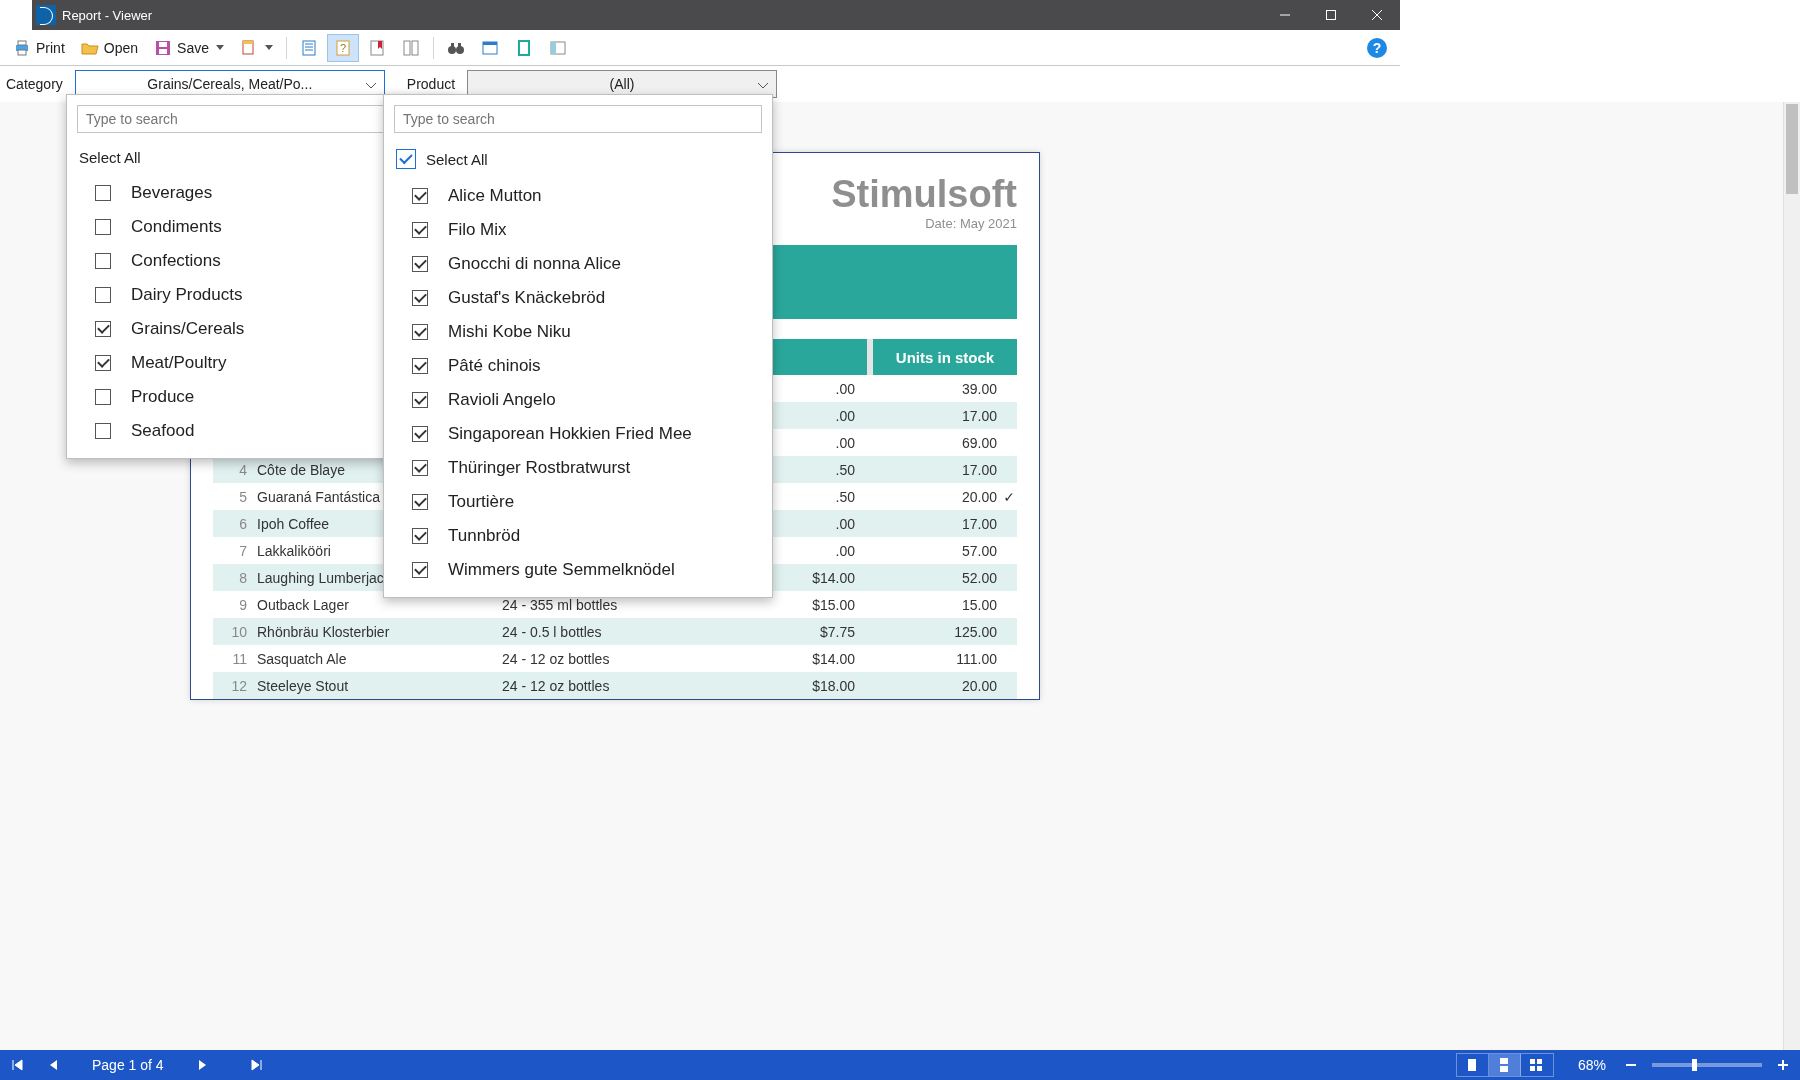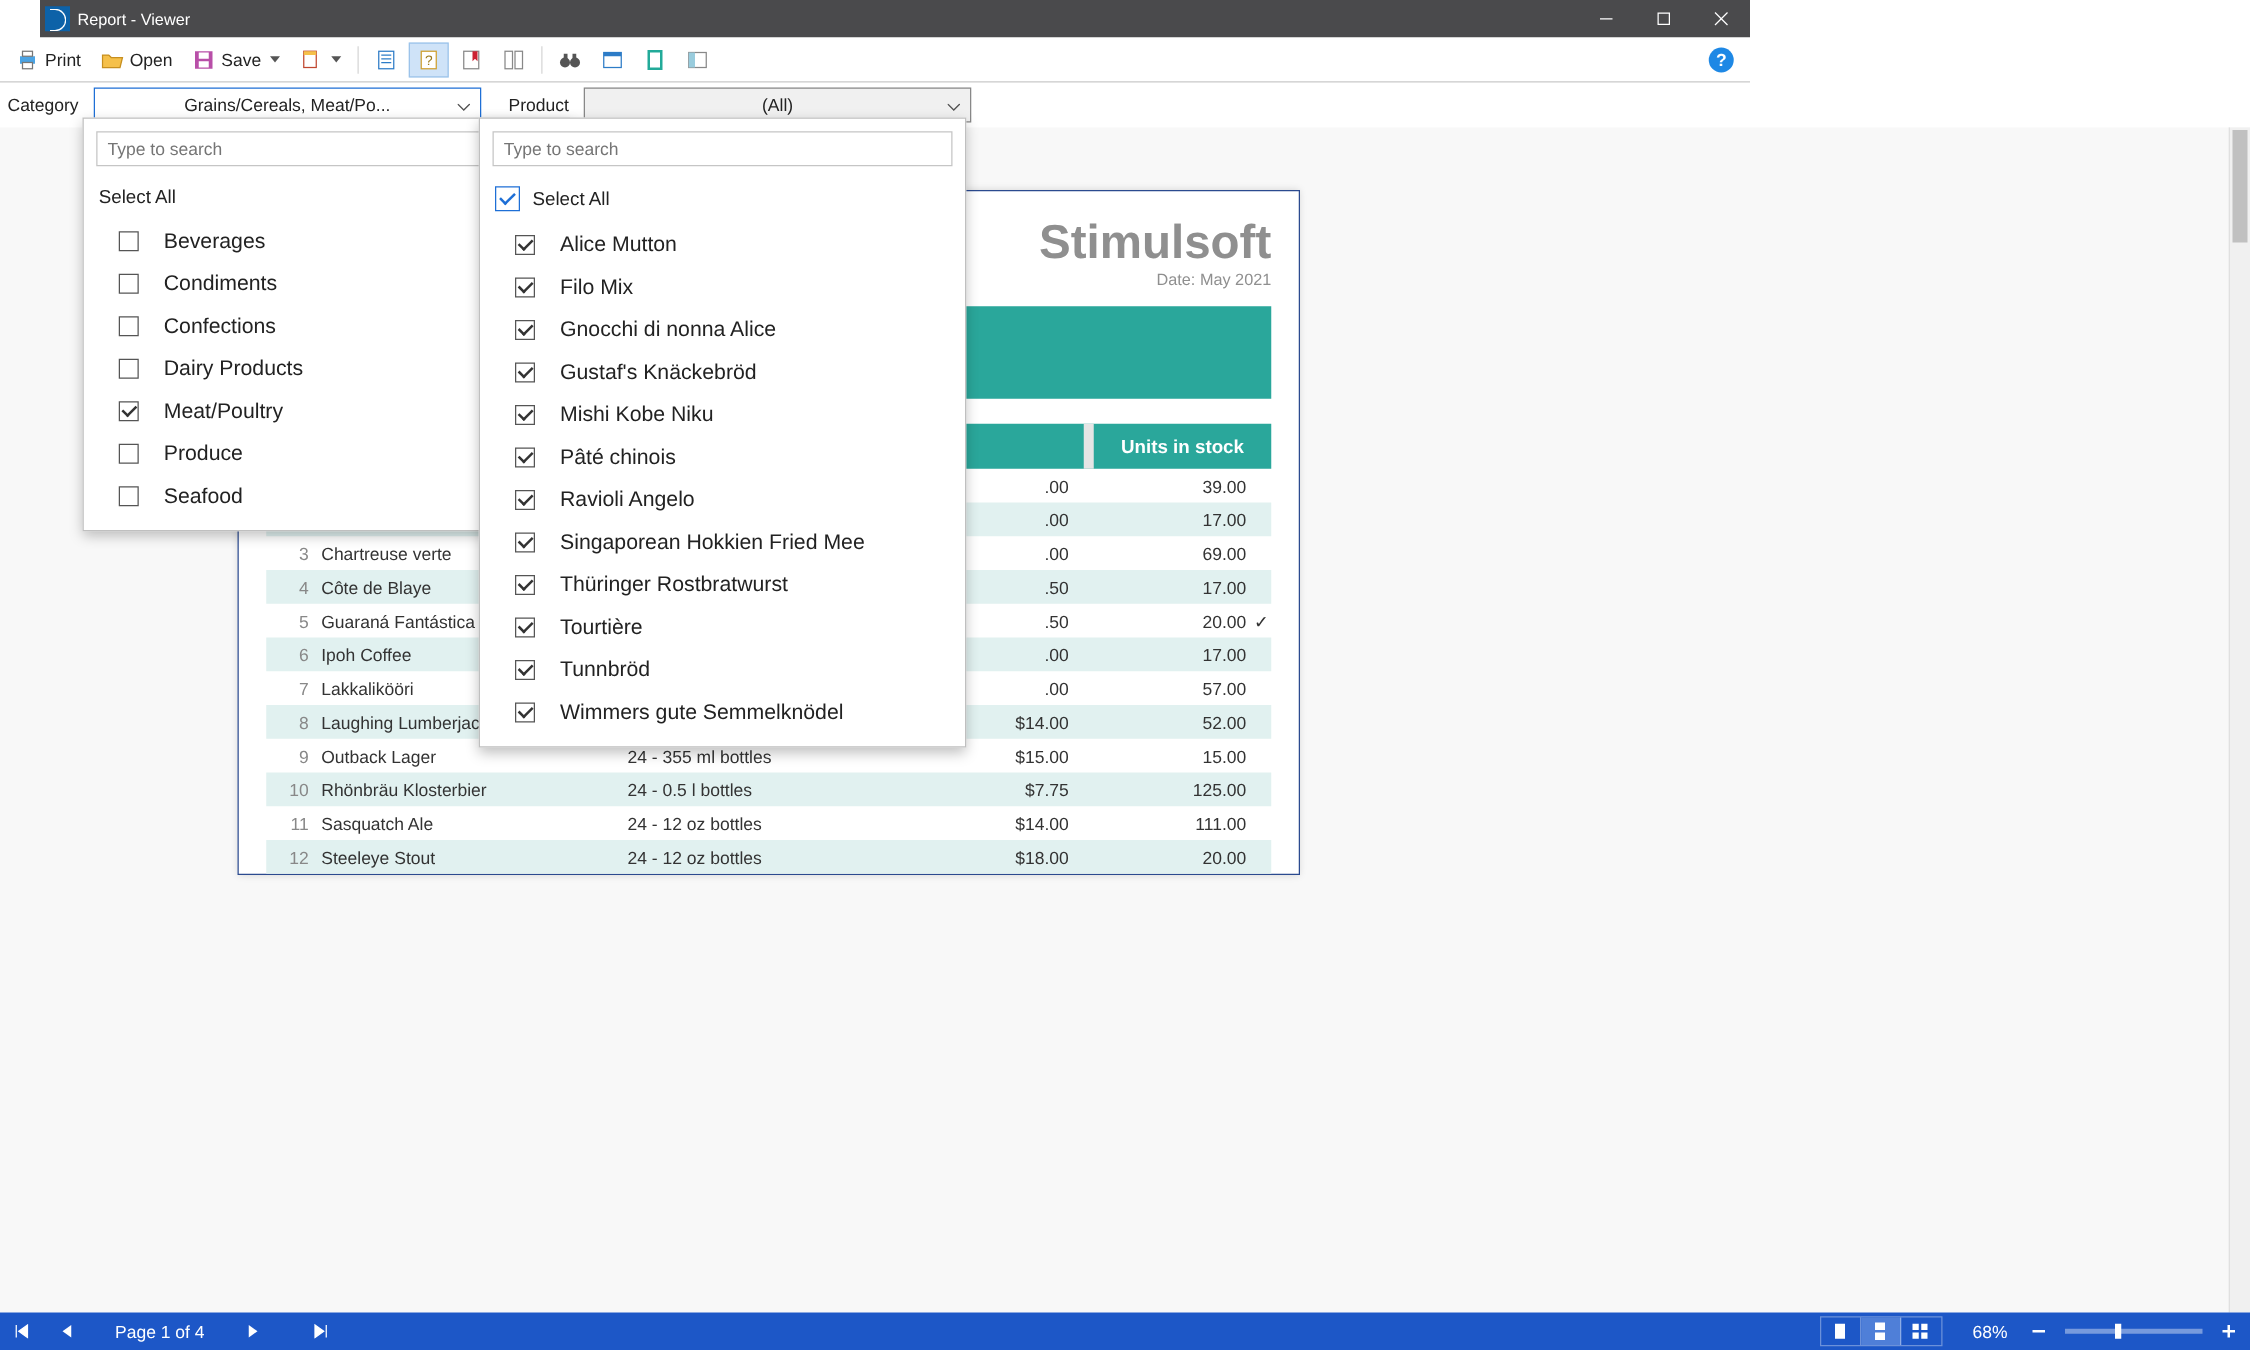--- a/index.html
+++ b/index.html
@@ -35,21 +35,21 @@
   .rpt-head{display:flex;align-items:flex-start;}
   .rpt-head .left{flex:1;}
   .rpt-head .brand{font-size:38px;font-weight:bold;color:#8f8f8f;}
   .rpt-head .date{font-size:13px;color:#8f8f8f;text-align:right;}
   .band-teal{background:#2aa79b;color:#fff;height:74px;margin-top:14px; display:flex; flex-direction:column; justify-content:center; padding:0 10px 0 0;}
   .thead{display:flex;background:#2aa79b;color:#fff;height:36px;align-items:center;font-weight:600;font-size:15px;margin-top:20px;}
   .th1{width:44px;}
   .th2{flex:1.4;}
   .th3{flex:1.4;}
   .th4{width:120px;text-align:right;padding-right:12px;}
-  .th5{width:150px;text-align:center;border-left:8px solid #e5e5e5; height:100%; display:flex; align-items:center; justify-content:center;}
+  .th5{width:150px;text-align:center;border-left:6px solid #e5e5e5; height:100%; display:flex; align-items:center; justify-content:center;}
   .row{display:flex;height:27px;align-items:center;font-size:14px;color:#333;}
   .row.alt{background:#e1f1f0;}
   .c1{width:44px;text-align:right;color:#888;padding-right:10px;}
   .c2{flex:1.4;}
   .c3{flex:1.4;}
   .c4{width:120px;text-align:right;padding-right:12px;}
   .c5{width:150px;text-align:right;padding-right:20px;position:relative;}
   .chk-dot{position:absolute;right:2px;top:50%;transform:translateY(-50%);}
   
   .dropdown{position:absolute;background:#fff;border:1px solid #bfbfbf;box-shadow:0 4px 10px rgba(0,0,0,0.25); z-index:20;}
@@ -247,20 +247,24 @@
         <div class="dd-item">
           <span class="cb"></span>
           <span>Confections</span>
         </div>
         <div class="dd-item">
           <span class="cb"></span>
           <span>Dairy Products</span>
         </div>
         <div class="dd-item">
           <span class="cb checked"></span>
+          <span>Grains/Cereals</span>
+        </div>
+        <div class="dd-item">
+          <span class="cb checked"></span>
           <span>Meat/Poultry</span>
         </div>
         <div class="dd-item">
           <span class="cb"></span>
           <span>Produce</span>
         </div>
         <div class="dd-item">
           <span class="cb"></span>
           <span>Seafood</span>
         </div>

